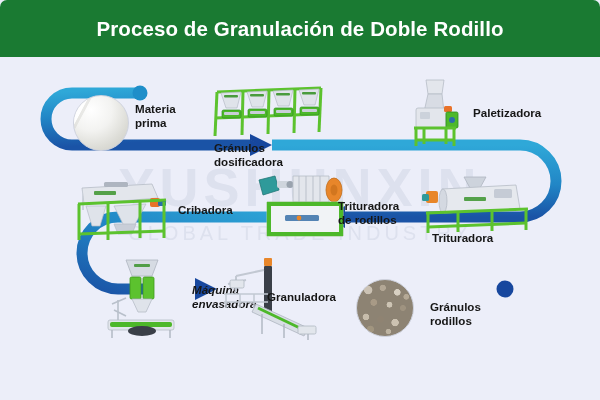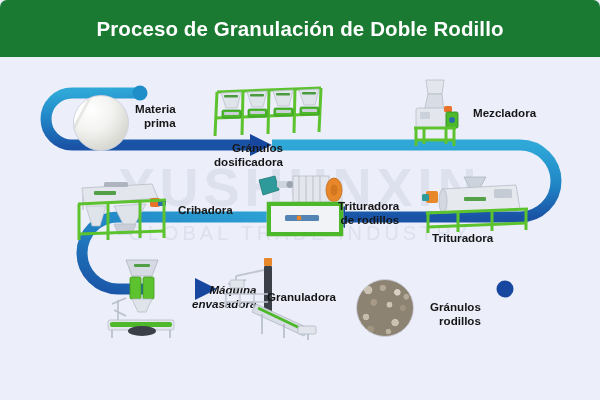--- a/index.html
+++ b/index.html
@@ -85,21 +85,20 @@
   }
   .node { position: absolute; }
 
   .label {
     position: absolute;
     font-size: 11.6px;
     font-weight: bold;
     color: #161616;
     line-height: 1.22;
     white-space: pre-line;
-    text-align: right;
   }
 
   
   .photo-circle {
     position: absolute;
     border-radius: 50%;
     overflow: hidden;
     border: 1px solid #cfd3df;
   }
   .pc-powder {
@@ -267,21 +266,21 @@
 
         <g stroke="#5cc22e" stroke-width="3" fill="none">
           <path d="M10 50 L52 50"></path>
           <path d="M12 50 L12 68"></path>
             <path d="M50 50 L50 68"></path>
           <path d="M20 50 L20 66"></path>
             <path d="M42 50 L42 66"></path>
           <path d="M12 62 L50 62"></path>
         </g>
       </svg>
-      <div class="label" style="left:473px; top:106px;">Mezcladora</div>
+      <div class="label" style="left:473px; top:106px;">Paletizadora</div>
     </div>
 
     <div class="node">
       <svg class="machine" style="left:74px; top:178px;" width="100" height="66" viewBox="0 0 100 66">
 
         <path d="M8 10 L78 6 L84 20 L10 26 Z" fill="#e3e6ec" stroke="#b6bcc7" stroke-width="0.8"></path>
         <path d="M8 10 L10 26 L10 32 L8 32 Z" fill="#ccd2db"></path>
         <rect x="30" y="4" width="24" height="5" rx="1.5" fill="#aeb5c0"></rect>
 
         <rect x="20" y="13" width="22" height="4" rx="1" fill="#2f8f1f" opacity="0.8"></rect>

